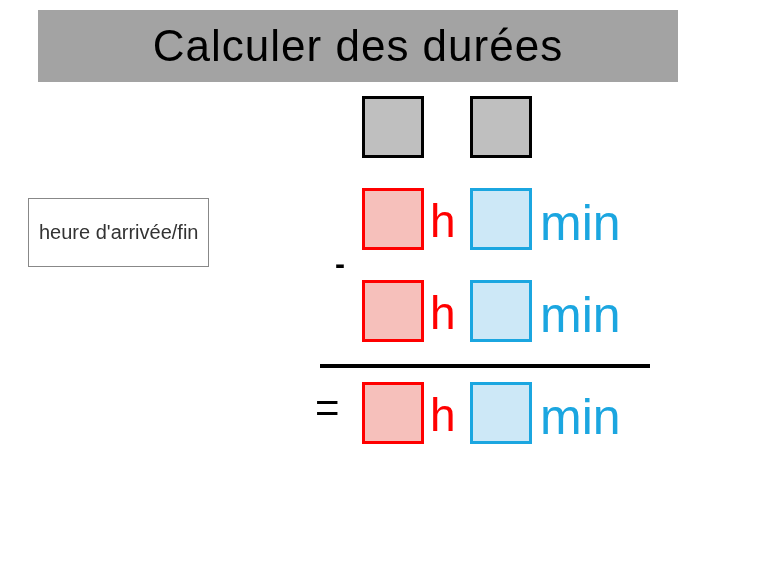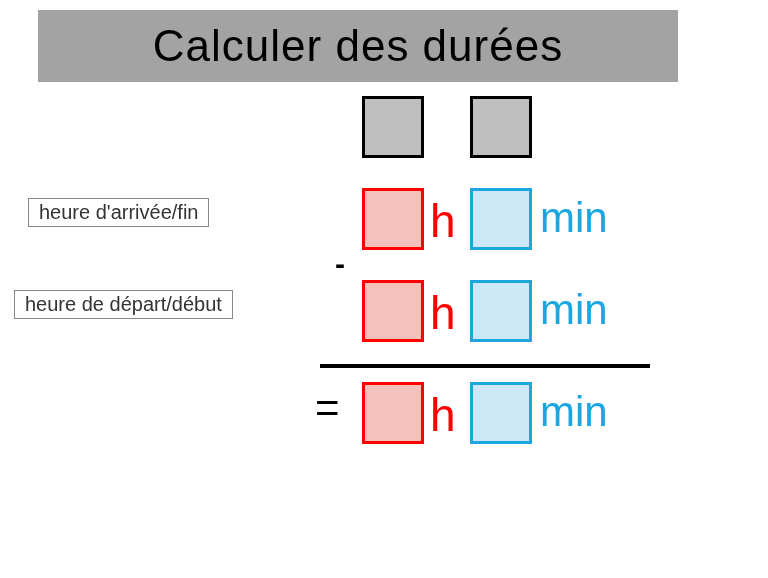--- a/index.html
+++ b/index.html
@@ -51,21 +51,21 @@
   }
   .unit-h {
     position: absolute;
     color: #ff0000;
     font-size: 46px;
     font-weight: 400;
   }
   .unit-min {
     position: absolute;
     color: #1ba6e0;
-    font-size: 42px;
+    font-size: 50px;
     font-weight: 400;
   }
   .minus {
     position: absolute;
     font-size: 30px;
     color: #000;
     font-weight: 600;
   }
   .equals {
     position: absolute;
@@ -75,21 +75,21 @@
   }
   .rule {
     position: absolute;
     background: #000;
     height: 4px;
   }
   .label-box {
     position: absolute;
     border: 1.5px solid #888;
     background: #fff;
-    padding: 2px 10px;
+    padding: 22px 10px;
     font-size: 20px;
     color: #333;
     white-space: nowrap;
   }
   .arrow {
     position: absolute;
     stroke: #fff;
     fill: #fff;
   }
 </style>
@@ -124,20 +124,19 @@
   <div class="box box-blue" style="left:470px; top:300px;"></div>
   <span class="unit-min" style="left:540px; top:306px;">min</span>
 
   <div class="label-box" style="left:28px; top:116px;">heure d'arrivée/fin</div>
 
   <svg class="arrow" style="left:218px; top:118px;" width="140" height="30" viewBox="0 0 140 30">
     <line x1="0" y1="15" x2="118" y2="15" stroke="#ffffff" stroke-width="4"></line>
     <polygon points="140,15 112,5 112,25" fill="#ffffff"></polygon>
   </svg>
 
-  <div class="label-box" style="left:14px; top:208px;">heure de départ/début</div>
 
   <svg class="arrow" style="left:240px; top:210px;" width="118" height="30" viewBox="0 0 118 30">
     <line x1="0" y1="15" x2="96" y2="15" stroke="#ffffff" stroke-width="4"></line>
     <polygon points="118,15 90,5 90,25" fill="#ffffff"></polygon>
   </svg>
 
 </div>
 
 </body></html>

